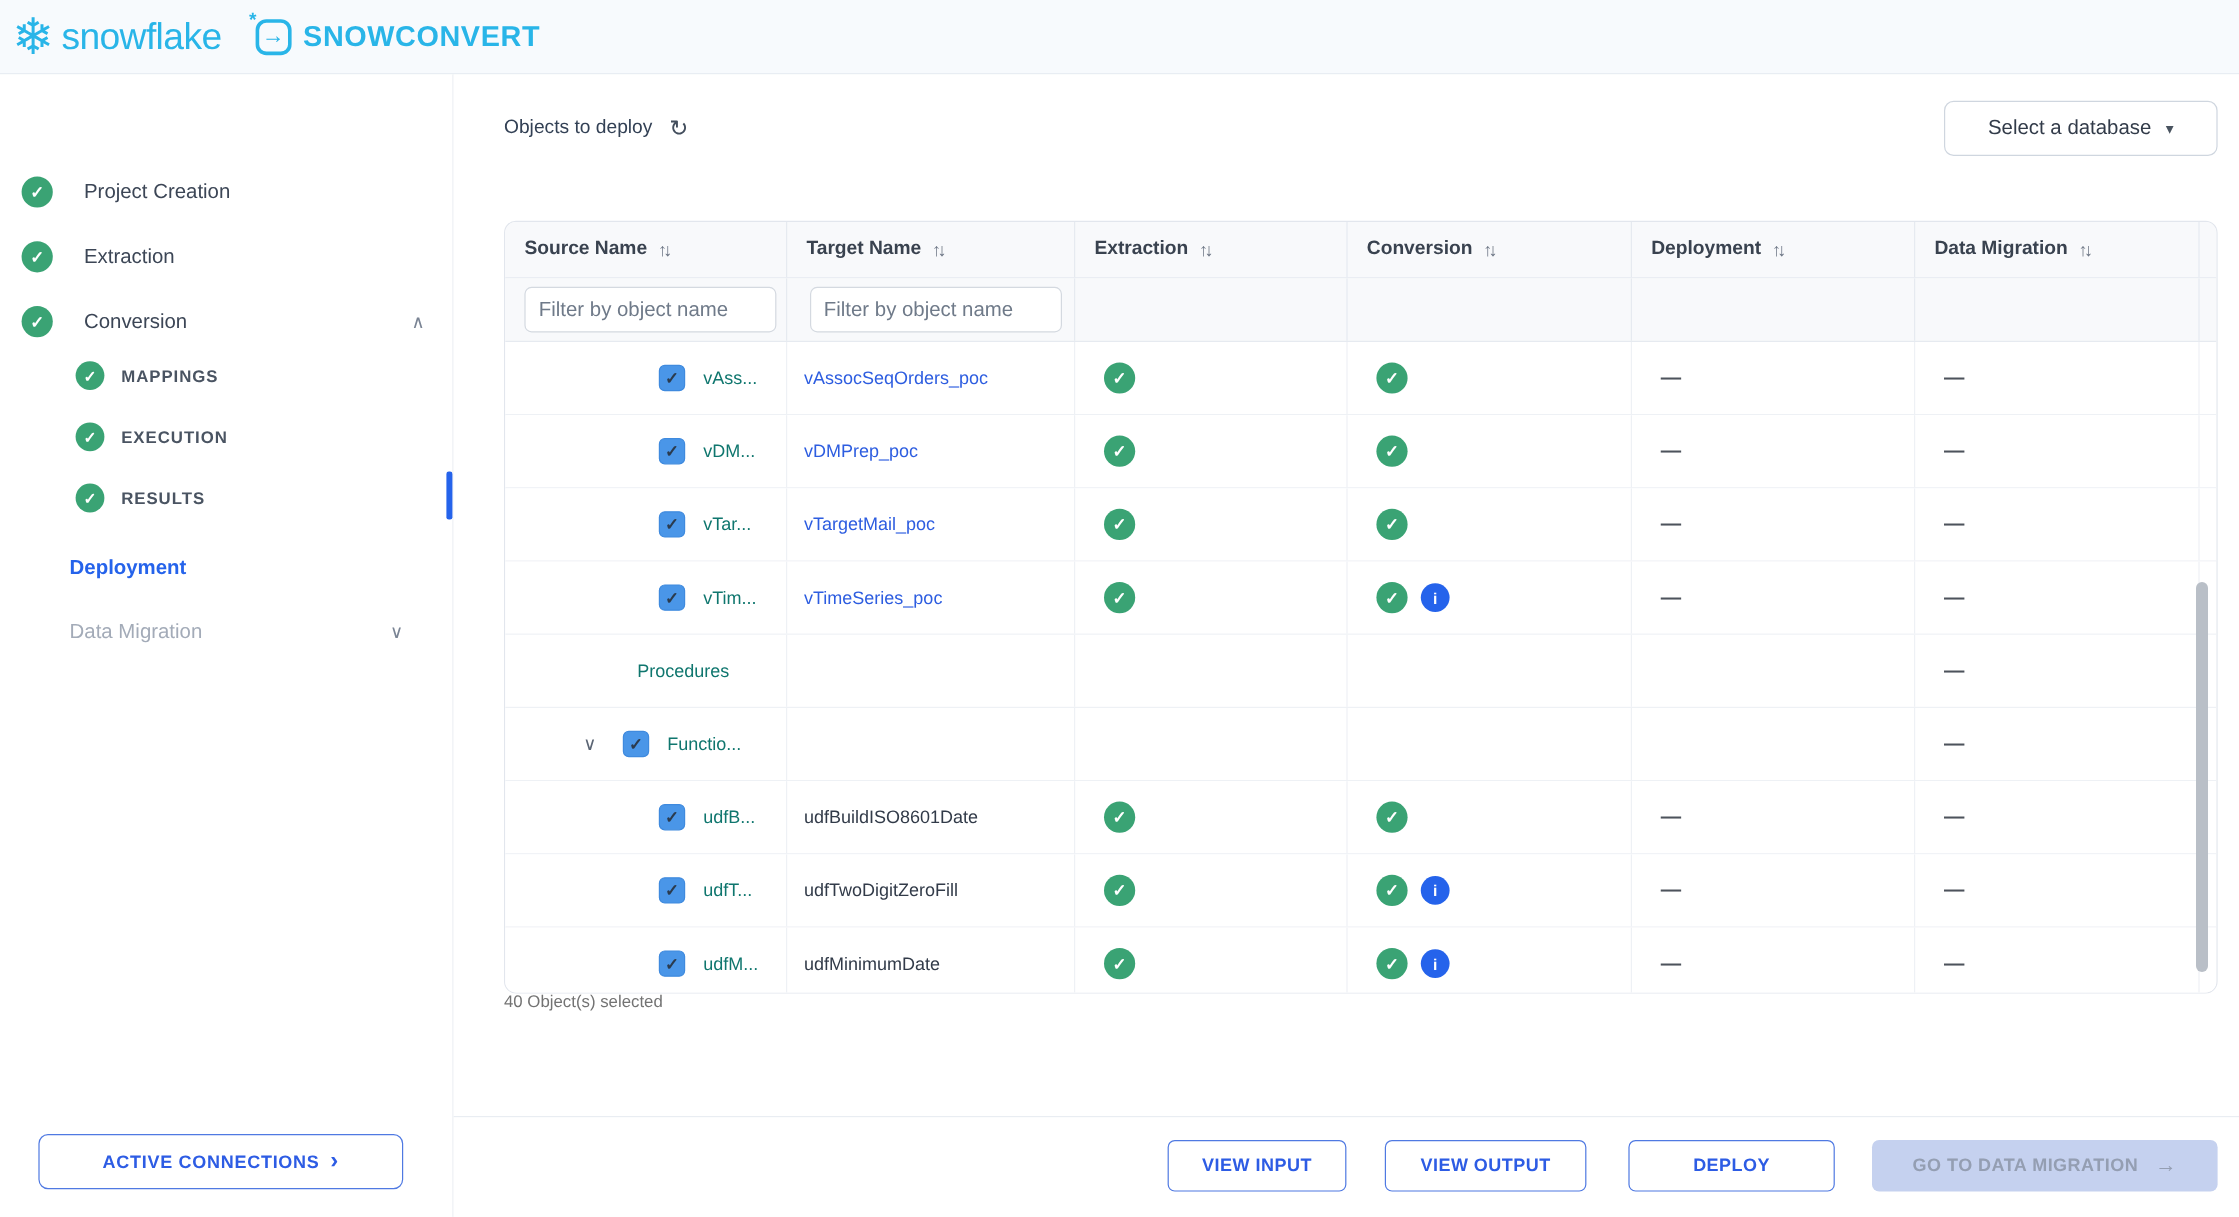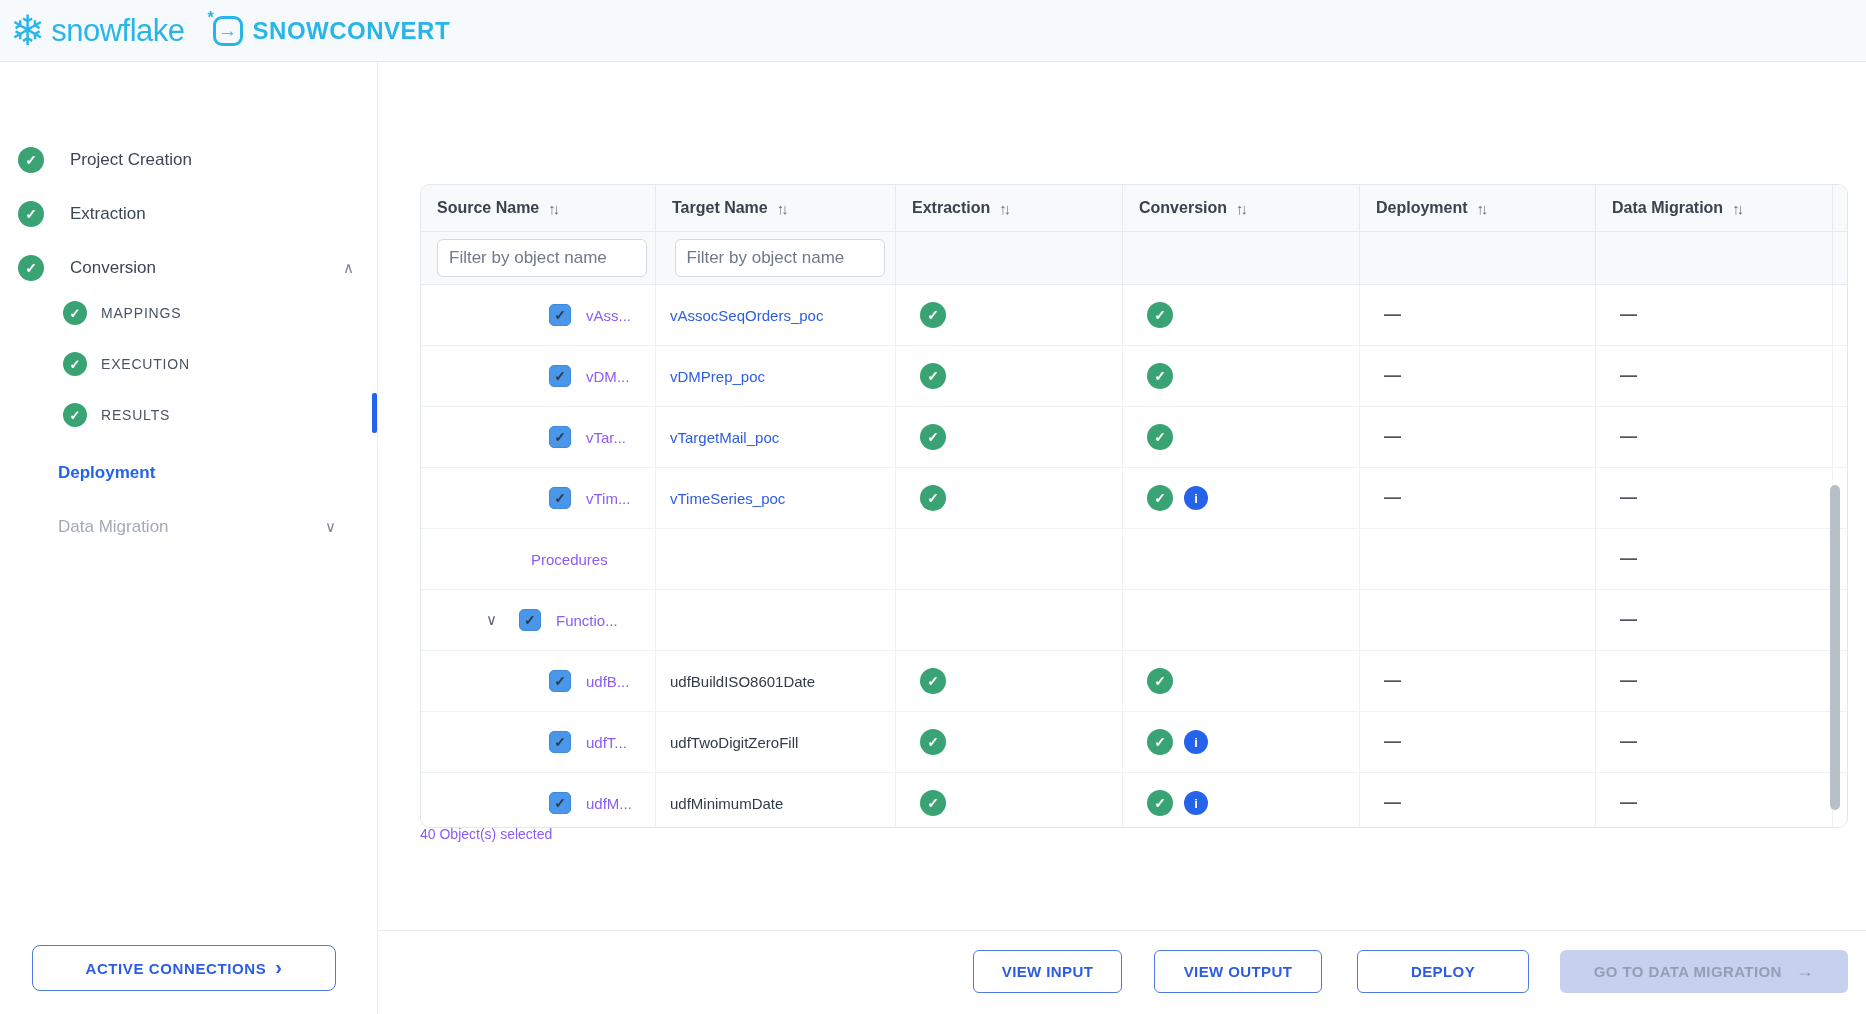--- a/index.html
+++ b/index.html
@@ -21,21 +21,21 @@
 
   
   .sidebar { position:absolute; left:0; top:62px; width:378px; height:952px;
     background:#fff; border-right:1px solid #e9edf2; }
   .side-item { position:absolute; display:flex; align-items:center; }
   .okc, .okc-sm { border-radius:50%; background:#3aa374; color:#fff; display:inline-flex;
     align-items:center; justify-content:center; font-weight:700; flex:0 0 auto; }
   .okc   { width:26px; height:26px; font-size:14px; }
   .okc-sm{ width:24px; height:24px; font-size:13px; }
   .side-label { margin-left:26px; font-size:17px; color:#3c4656; }
-  .side-sublabel { margin-left:14px; font-size:14px; font-weight:400; letter-spacing:0.8px; color:#4a5462; }
+  .side-sublabel { margin-left:14px; font-size:14px; font-weight:700; letter-spacing:0.8px; color:#4a5462; }
   .side-chevron { position:absolute; left:325px; font-size:15px; color:#7a8494; }
   .side-active-label { color:#2563eb; font-size:17px; font-weight:600; }
   .side-pending-label { color:#a3abb8; font-size:17px; }
   .active-bar { position:absolute; right:0; top:331px; width:5px; height:40px; background:#2563eb; border-radius:2px; }
   .conn-btn { position:absolute; left:32px; top:883px; width:304px; height:46px;
     border:1px solid #4f79e2; border-radius:8px; background:#fff; color:#2d5ce4;
     font-size:15px; font-weight:700; letter-spacing:0.6px;
     display:flex; align-items:center; justify-content:center; gap:9px; cursor:pointer;
     font-family:"Liberation Sans", sans-serif; }
   .conn-chevron { font-size:20px; font-weight:700; margin-top:-2px; }
@@ -68,33 +68,33 @@
   .filter-input::placeholder { color:#6f7a89; }
   .trow { height:61px; border-bottom:1px solid #eef1f5; background:#fff; }
   .cell { display:flex; align-items:center; border-right:1px solid #eef1f5; font-size:15px; overflow:hidden; }
   .src.leaf  { padding-left:128px; }
   .src.group-plain  { padding-left:110px; }
   .src.group-expand { padding-left:65px; }
   .row-chevron { font-size:15px; color:#5b6574; margin-right:22px; cursor:pointer; }
   .checkbox { width:22px; height:22px; border-radius:5px; background:#4a96e8; border:1px solid #3f8ade;
     display:inline-flex; align-items:center; justify-content:center; cursor:pointer; flex:0 0 auto; }
   .cb-check { color:#2b3b4e; font-size:14px; font-weight:700; }
-  .src-label { margin-left:15px; color:#8b5cf6; }
+  .src-label { margin-left:15px; color:#0f766e; }
   .tgt { padding-left:14px; }
   .link { color:#2d5de0; cursor:pointer; text-decoration:none; }
   .plain-name { color:#323b49; }
   .status { padding-left:24px; gap:11px; }
   .infoc { width:24px; height:24px; border-radius:50%; background:#2563eb; color:#fff;
     display:inline-flex; align-items:center; justify-content:center; font-size:13px; font-weight:700;
     cursor:pointer; flex:0 0 auto; }
   .dash { padding-left:24px; color:#4d535c; font-size:17px; font-weight:600; }
   .scroll-thumb { position:absolute; left:1409px; top:300px; width:10px; height:325px;
     background:#b9bfc7; border-radius:5px; }
 
-  .caption { position:absolute; left:42px; top:764px; font-size:14px; color:#8b5cf6; }
+  .caption { position:absolute; left:42px; top:764px; font-size:14px; color:#737373; }
 
   
   .footer-divider { position:absolute; left:0; right:0; top:868px; height:1px; background:#e9edf2; }
   .action-btn { position:absolute; top:888px; height:43px; border:1px solid #4f79e2; border-radius:6px;
     background:#fff; color:#2d5ce4; font-size:15px; font-weight:700; letter-spacing:0.4px;
     display:flex; align-items:center; justify-content:center; cursor:pointer;
     font-family:"Liberation Sans", sans-serif; }
   .btn-view-input  { left:595px; width:149px; }
   .btn-view-output { left:776px; width:168px; }
   .btn-deploy      { left:979px; width:172px; }
@@ -180,20 +180,28 @@
   </div>
 
   <button class="conn-btn">
     <span>ACTIVE CONNECTIONS</span>
     <span class="conn-chevron">›</span>
   </button>
 </div>
 
 <div class="main">
 
+  <div class="toolbar">
+    <span class="toolbar-title">Objects to deploy</span>
+    <span class="refresh">↻</span>
+    <button class="db-select">
+      <span>Select a database</span>
+      <span class="db-caret">▾</span>
+    </button>
+  </div>
 
   <div class="tbl">
 
     <div class="grid thead">
       <div class="th">
         <span>Source Name</span>
           <span class="sort">↑↓</span>
       </div>
       <div class="th">
         <span>Target Name</span>

